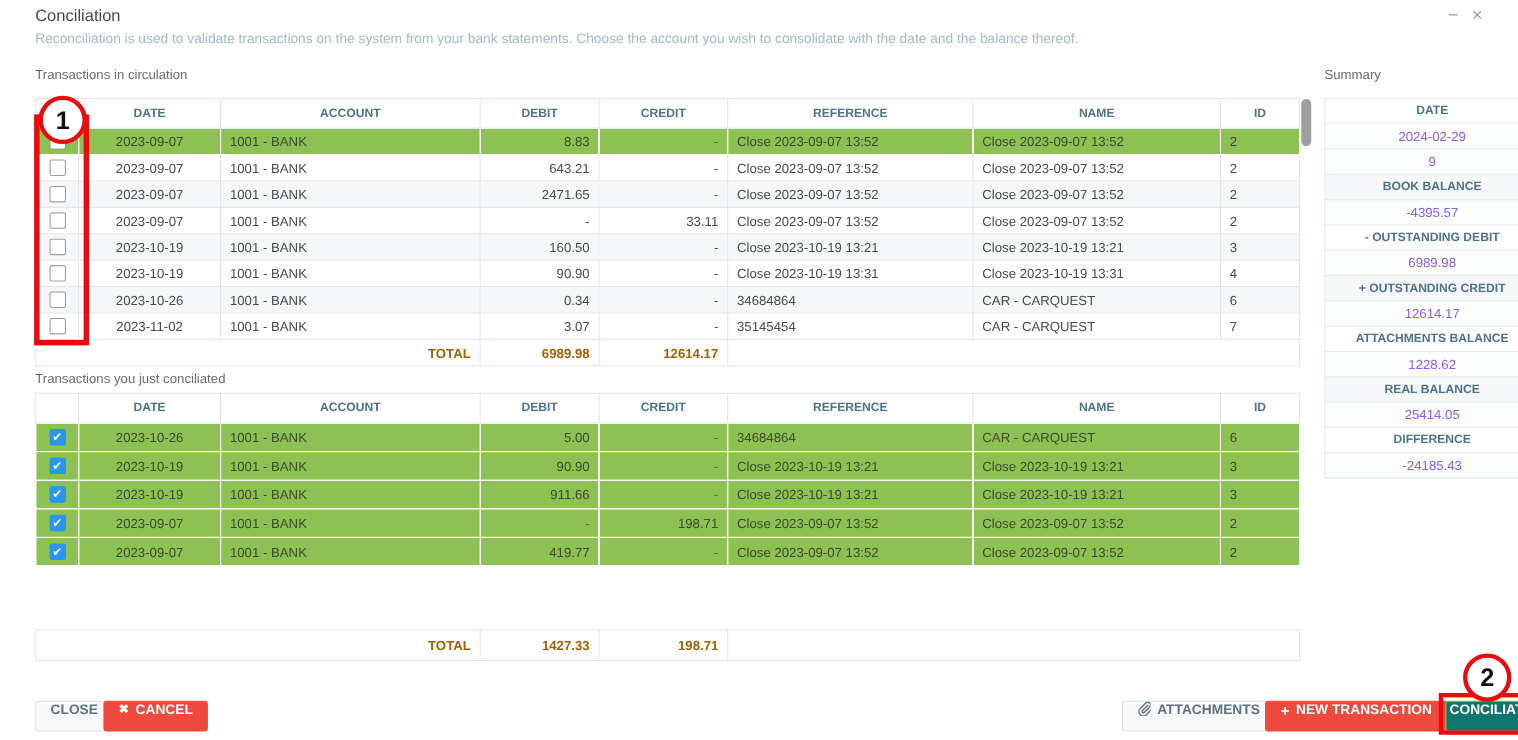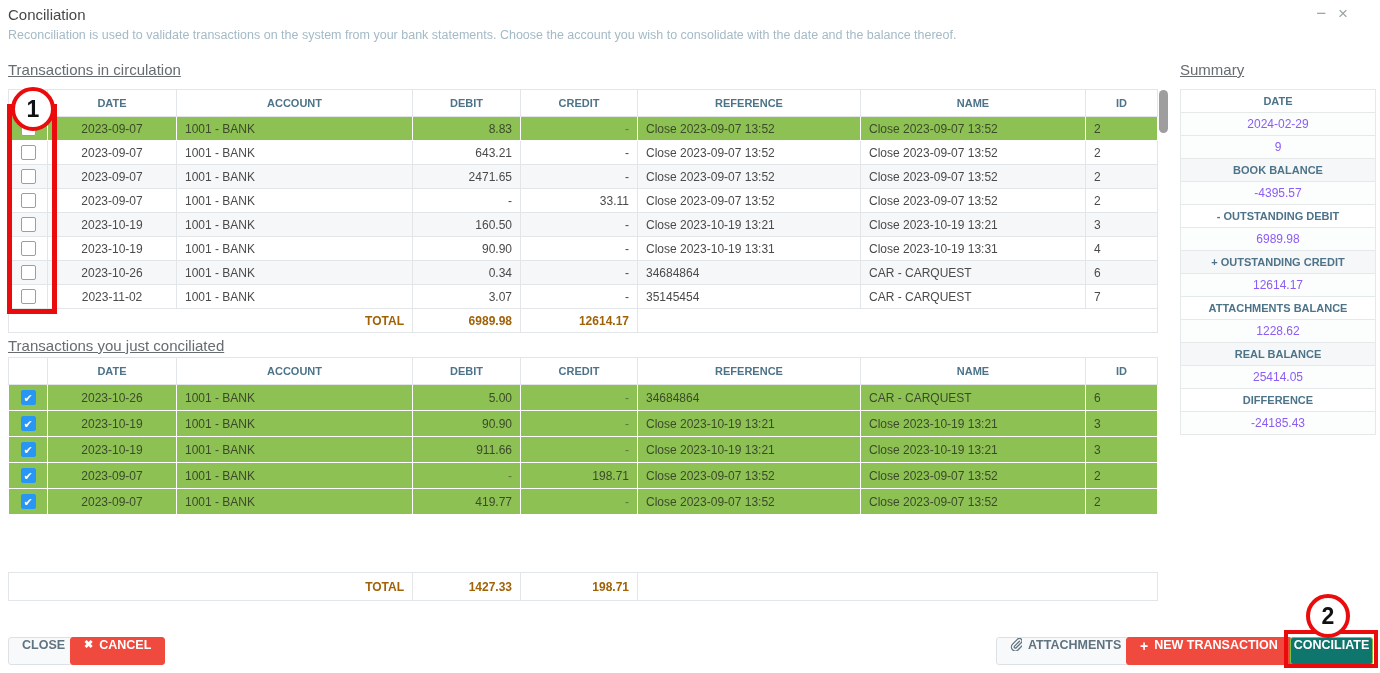--- a/index.html
+++ b/index.html
@@ -1,28 +1,28 @@
 <!DOCTYPE html>
 <html><head>
 <meta charset="utf-8">
 <style>
   * { box-sizing: border-box; margin: 0; padding: 0; }
   html, body { width: 1380px; height: 673px; background: #ffffff; overflow: hidden; }
   body { font-family: "Liberation Sans", sans-serif; position: relative; color: #4a4a4a; }
 
-  .abs { position: absolute; }
+  .abs { position: absolute; margin-left: 24px; }
 
   
   .dlg-title { left: 8px; top: 6px; font-size: 15px; color: #474747; }
   .dlg-subtitle { left: 8px; top: 28px; font-size: 12.5px; color: #a4bac7; }
   .win-controls { right: 32px; top: 4px; font-size: 17px; color: #9aa3a9; display: flex; gap: 12px; }
   .win-controls span { cursor: default; }
 
   
-  .section-title { font-size: 15px; color: #666c70; text-decoration: underline; }
+  .section-title { font-size: 12px; color: #666c70; }
 
   
   table.tx { border-collapse: collapse; table-layout: fixed; width: 1149px; font-size: 12px; background: #fff; }
   table.tx th, table.tx td { border: 1px solid #e3e6e8; overflow: hidden; white-space: nowrap; }
   table.tx th { height: 27px; color: #4d7389; font-size: 11px; font-weight: bold; text-align: center; }
   table.tx td { height: 24px; padding: 0 8px; color: #4a4a4a; }
   table.tx2 td { height: 26px; }
   td.c-date { text-align: center; }
   td.c-debit, td.c-credit { text-align: right; }
   td.c-cb { padding: 0; text-align: center; }

